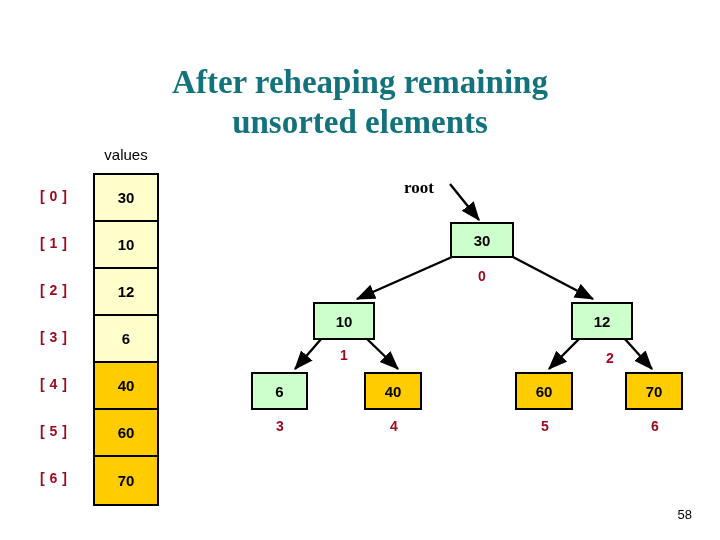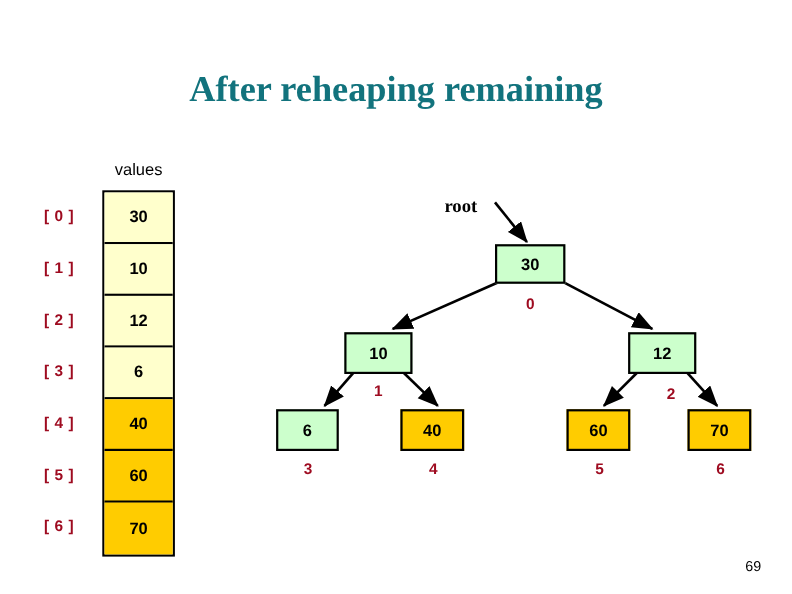--- a/index.html
+++ b/index.html
@@ -140,20 +140,21 @@
     color: #000000;
   }
 </style>
 </head>
 <body>
 
 <div id="slide">
 
   <div class="title">
     <div>After reheaping remaining</div>
+    <div>unsorted elements</div>
   </div>
 
   <div class="values-label">values</div>
 
   <div class="idx-label" style="top:188px;">[ 0 ]</div>
   <div class="idx-label" style="top:235px;">[ 1 ]</div>
   <div class="idx-label" style="top:282px;">[ 2 ]</div>
   <div class="idx-label" style="top:329px;">[ 3 ]</div>
   <div class="idx-label" style="top:376px;">[ 4 ]</div>
   <div class="idx-label" style="top:423px;">[ 5 ]</div>
@@ -211,15 +212,15 @@
     <div class="node-index" style="left:382px; top:418px;">4</div>
 
     <div class="node gold" style="left:515px; top:372px; width:58px; height:38px;">60</div>
     <div class="node-index" style="left:533px; top:418px;">5</div>
 
     <div class="node gold" style="left:625px; top:372px; width:58px; height:38px;">70</div>
     <div class="node-index" style="left:643px; top:418px;">6</div>
 
   </div>
 
-  <div class="page-number">69</div>
+  <div class="page-number">58</div>
 
 </div>
 
 </body></html>

